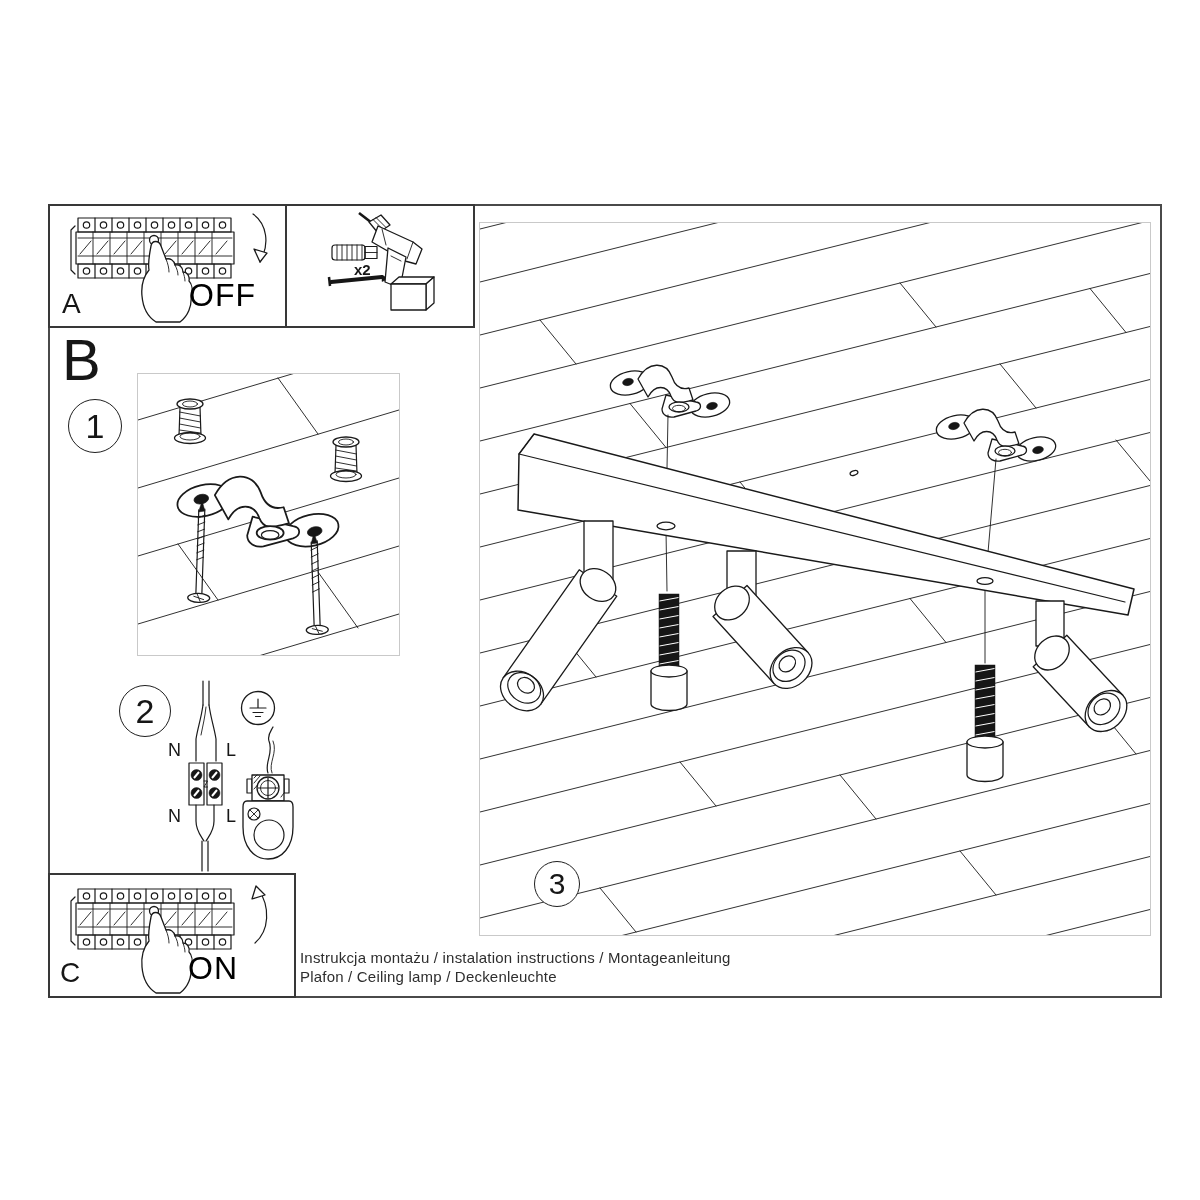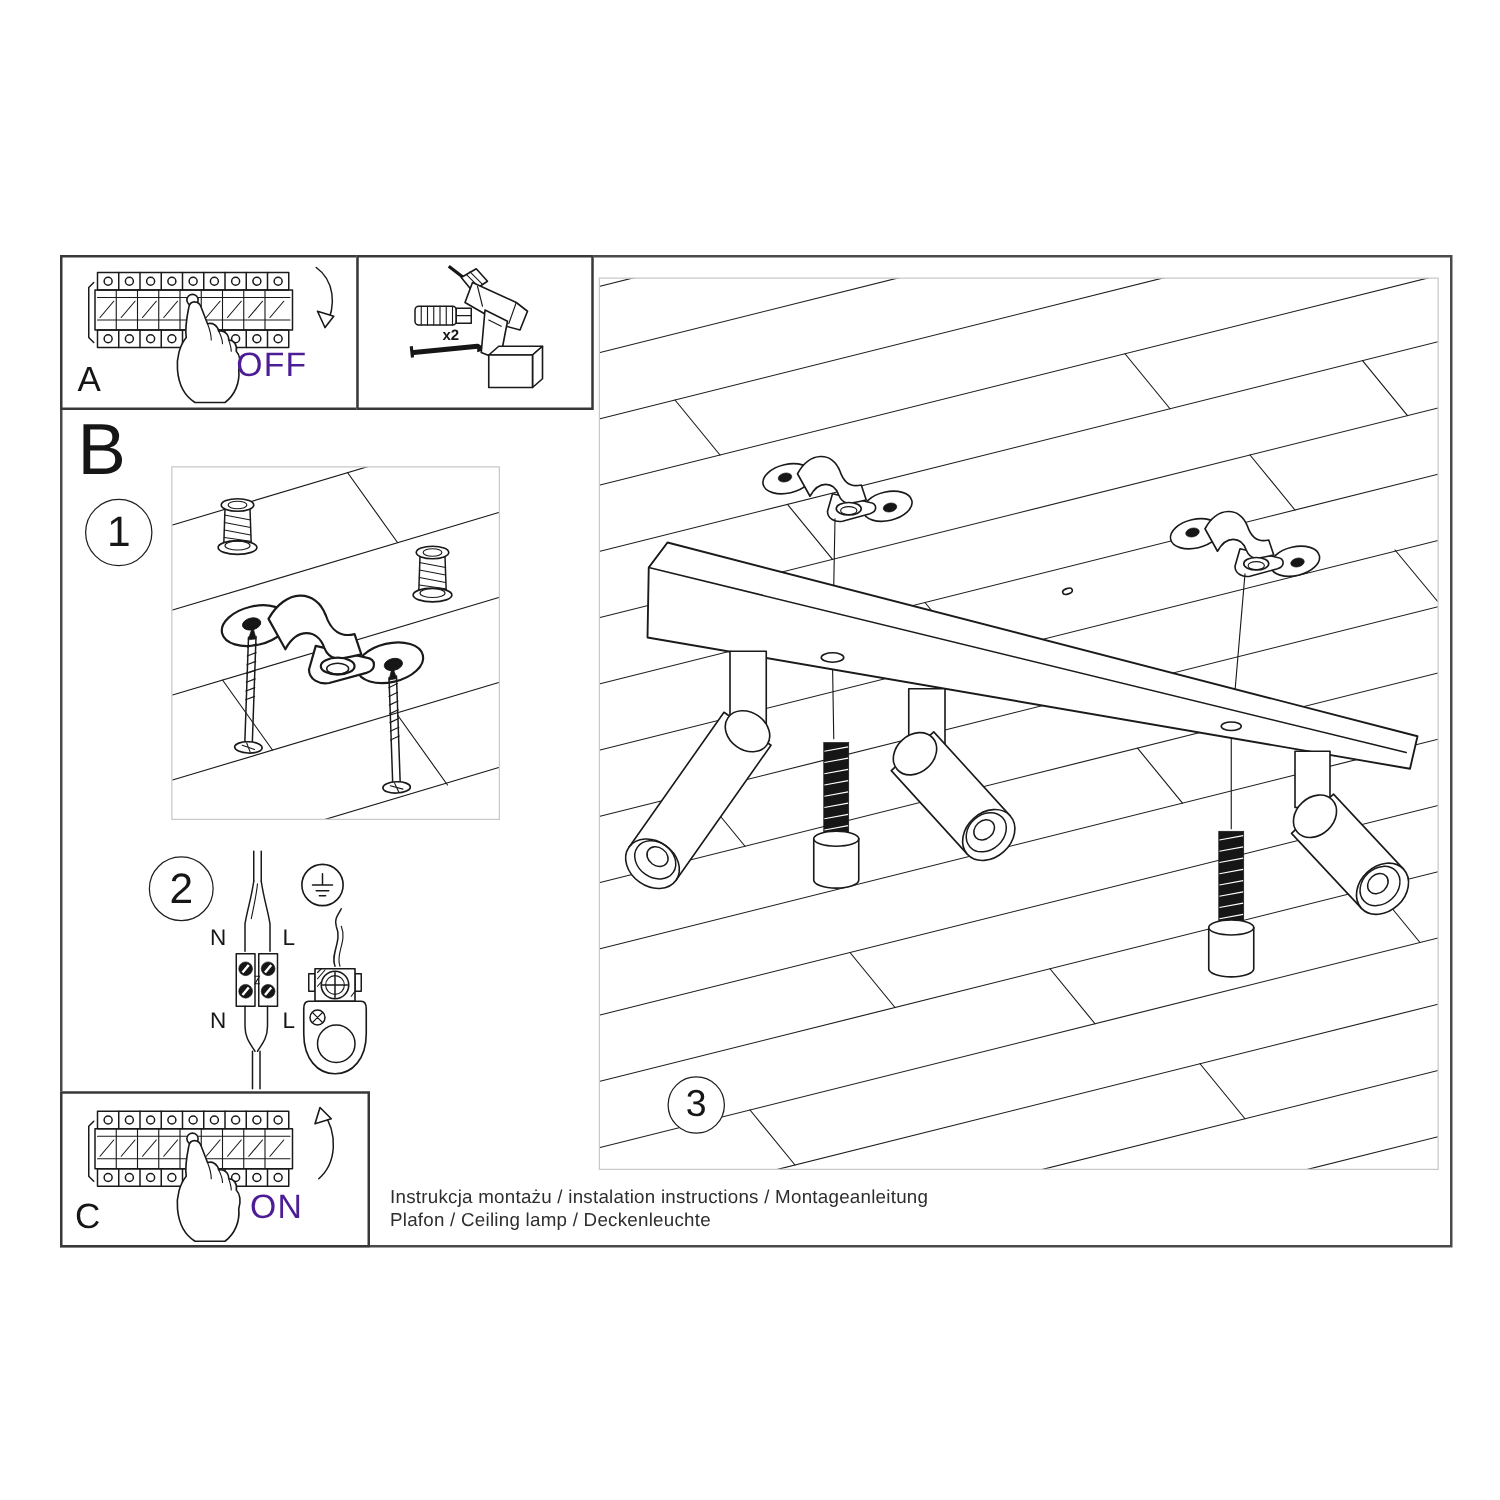--- a/index.html
+++ b/index.html
@@ -3,25 +3,25 @@
 <meta charset="utf-8">
 <style>
   html,body{margin:0;padding:0;}
   body{width:1200px;height:1200px;background:#ffffff;font-family:"Liberation Sans",sans-serif;color:#1a1a1a;position:relative;overflow:hidden;}
   .abs{position:absolute;}
   .frame{border:2px solid #4a4a4a;box-sizing:border-box;background:#fff;}
   .cell{border:2px solid #383838;box-sizing:border-box;background:#fff;}
   .clip{border:1px solid #c9c9c9;box-sizing:border-box;}
   .biglabel{font-size:28px;color:#161616;}
   .hugelabel{font-size:58px;color:#161616;}
-  .action{font-size:27px;letter-spacing:1px;color:#4c1d95;}
-  .x2{font-size:12px;font-weight:bold;color:#161616;}
+  .action{font-size:32px;letter-spacing:1px;color:#000000;}
+  .x2{font-size:15px;font-weight:bold;color:#161616;}
   .wirelabel{font-size:18px;color:#161616;}
   .circnum{border:1.7px solid #1f1f1f;border-radius:50%;display:flex;align-items:center;justify-content:center;background:#fff;box-sizing:border-box;color:#161616;}
-  .caption{font-size:15px;color:#2e2e2e;letter-spacing:.2px;white-space:nowrap;margin-left:12px;}
+  .caption{font-size:15px;color:#2e2e2e;letter-spacing:.2px;white-space:nowrap;}
   svg{position:absolute;overflow:hidden;}
   .ln{fill:none;stroke:#1a1a1a;stroke-width:1.2;stroke-linecap:round;stroke-linejoin:round;}
   .lt{fill:none;stroke:#1a1a1a;stroke-width:0.9;stroke-linecap:round;}
   .wh{fill:#ffffff;stroke:#1a1a1a;stroke-width:1.3;stroke-linejoin:round;}
   .wh2{fill:#ffffff;stroke:#1a1a1a;stroke-width:1.5;stroke-linejoin:round;}
   .blk{fill:#161616;stroke:#161616;stroke-width:0.5;}
 </style>
 </head>
 <body>
 
@@ -239,21 +239,21 @@
   <g>
     <path class="wh" d="M103,44 C101,54 100,62 101,68 C96,74 93,84 94,94 C95,106 100,115 108,120 L132,120 C140,114 144,104 143,94 C145,88 144,82 141,79 C142,74 139,70 135,70 C135,65 131,62 127,63 C126,58 122,56 118,57 L113,44 C111,38 104,38 103,44 Z"></path>
     <path class="lt" d="M118,57 C120,62 121,66 121,70 M127,63 C129,67 130,70 130,73 M135,70 C136,73 137,76 137,79"></path>
   </g>
   <g>
     <path class="ln" d="M207,70 C221,58 223,34 210,16" stroke-width="1.4"></path>
     <path class="wh" d="M208,13 L204,26 L217,22 Z"></path>
   </g>
 </svg>
 <div class="abs biglabel" style="left:60px;top:957px;">C</div>
-<div class="abs action" style="left:200px;top:950px;">ON</div>
+<div class="abs action" style="left:188px;top:950px;">ON</div>
 
 <div class="abs clip" style="left:479px;top:222px;width:672px;height:714px;"></div>
 <svg class="abs" style="left:480px;top:223px;" width="670" height="712" viewBox="0 0 670 712">
   <g class="lt">
     <path d="M0,6 L672,-162 M0,59 L672,-109 M0,112 L672,-56 M0,165 L672,-3 M0,218 L672,50 M0,271 L672,103 M0,324 L672,156 M0,377 L672,209 M0,430 L672,262 M0,483 L672,315 M0,536 L672,368 M0,589 L672,421 M0,642 L672,474 M0,695 L672,527 M0,748 L672,580 M0,801 L672,633 M0,854 L672,686"></path>
     <path d="M60,97 L96,141 M420,60 L456,104 M610,65.5 L646,109.5 M150,180.5 L186,224.5 M520,141 L556,185 M260,259 L296,303 M636,217 L670,258 M80,410 L116,454 M430,375.5 L466,419.5 M560,396 L596,440 M200,539 L236,583 M360,552 L396,596 M620,487 L656,531 M120,665 L156,709 M480,628 L516,672 M280,731 L316,775"></path>
   </g>
 
   <g>
     <path id="cab" d="M374,250 C364,268 358,290 372,306 C381,316 390,312 392,322 C394,334 388,344 393,360" fill="none" stroke="none"></path>

